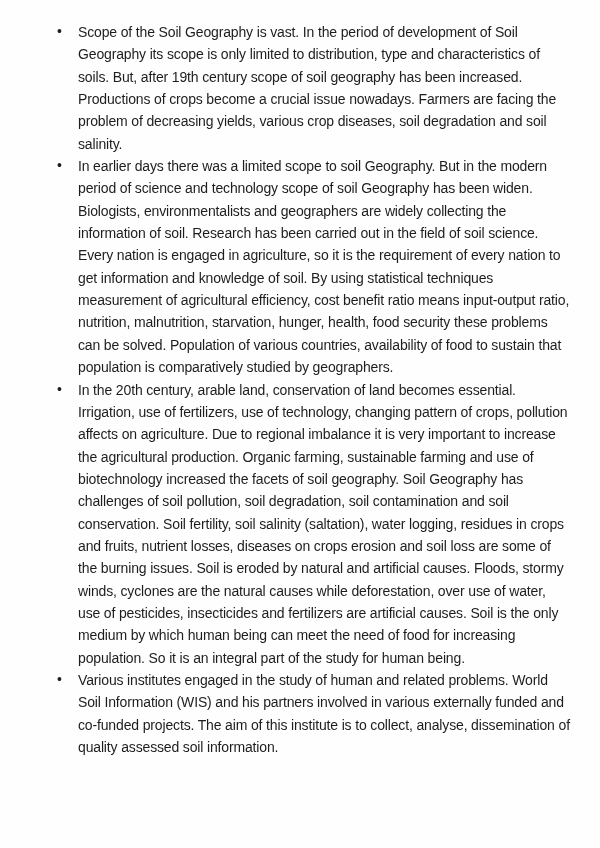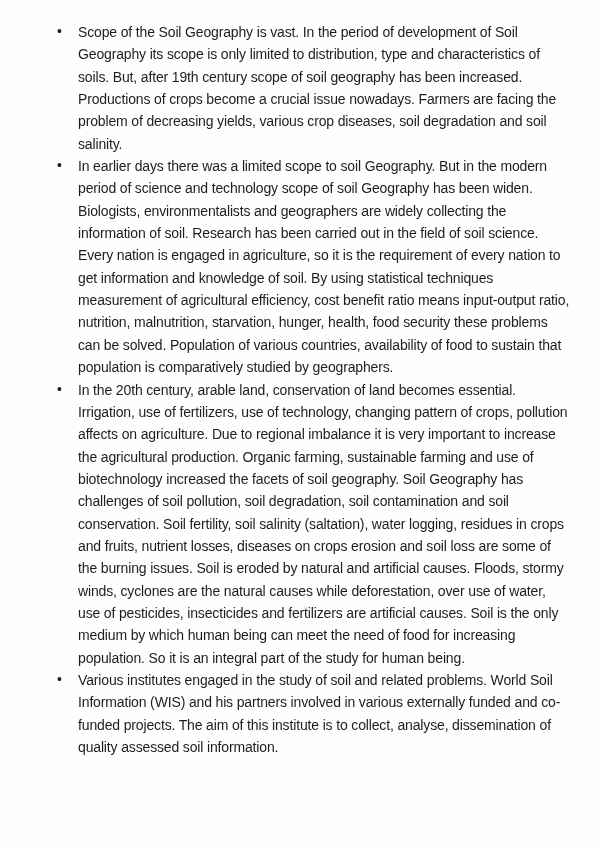--- a/index.html
+++ b/index.html
@@ -51,16 +51,16 @@
       <li class="bullet-item">
         <span class="marker">•</span>
         <div class="content"><span>In earlier days there was a limited scope to soil Geography. But in the modern period of science and technology scope of soil Geography has been widen. Biologists, environmentalists and geographers are widely collecting the information of soil. Research has been carried out in the field of soil science. Every nation is engaged in agriculture, so it is the requirement of every nation to get information and knowledge of soil. By using statistical techniques measurement of agricultural </span><span class="bold">efficiency, cost benefit ratio means input-output ratio, nutrition, malnutrition, starvation, hunger, health, food security</span><span> these problems can be solved. Population of various countries, availability of food to sustain that population is comparatively studied by geographers.</span></div>
       </li>
       <li class="bullet-item">
         <span class="marker">•</span>
         <div class="content"><span>In the 20th century, arable land, conservation of land becomes essential. Irrigation, use of fertilizers, use of technology, changing pattern of crops, pollution affects on agriculture. Due to regional imbalance it is very important to increase the agricultural production. Organic farming, sustainable farming and use of biotechnology increased the facets of soil geography. Soil Geography has challenges of soil pollution, soil degradation, soil contamination and soil conservation. Soil fertility, soil salinity (saltation), water logging, residues in crops and fruits, nutrient losses, diseases on crops erosion and soil loss are some of the burning issues. Soil is eroded by natural and artificial causes. Floods, stormy winds, cyclones are the natural causes while deforestation, over use of water, use of pesticides, insecticides and fertilizers are artificial causes. Soil is the only medium by which human being can meet the need of food for increasing population. So it is an integral part of the study for human being.</span></div>
       </li>
       <li class="bullet-item">
         <span class="marker">•</span>
-        <div class="content"><span>Various institutes engaged in the study of soil and related problems. </span><span class="bold">World Soil Information (WIS)</span><span> and his partners involved in various externally funded and co-funded projects. The aim of this institute is to collect, analyse, dissemination of quality assessed soil information.</span></div>
+        <div class="content"><span>Various institutes engaged in the study of human and related problems. </span><span class="bold">World Soil Information (WIS)</span><span> and his partners involved in various externally funded and co-funded projects. The aim of this institute is to collect, analyse, dissemination of quality assessed soil information.</span></div>
       </li>
     </ul>
 </div>
 
 </body></html>

